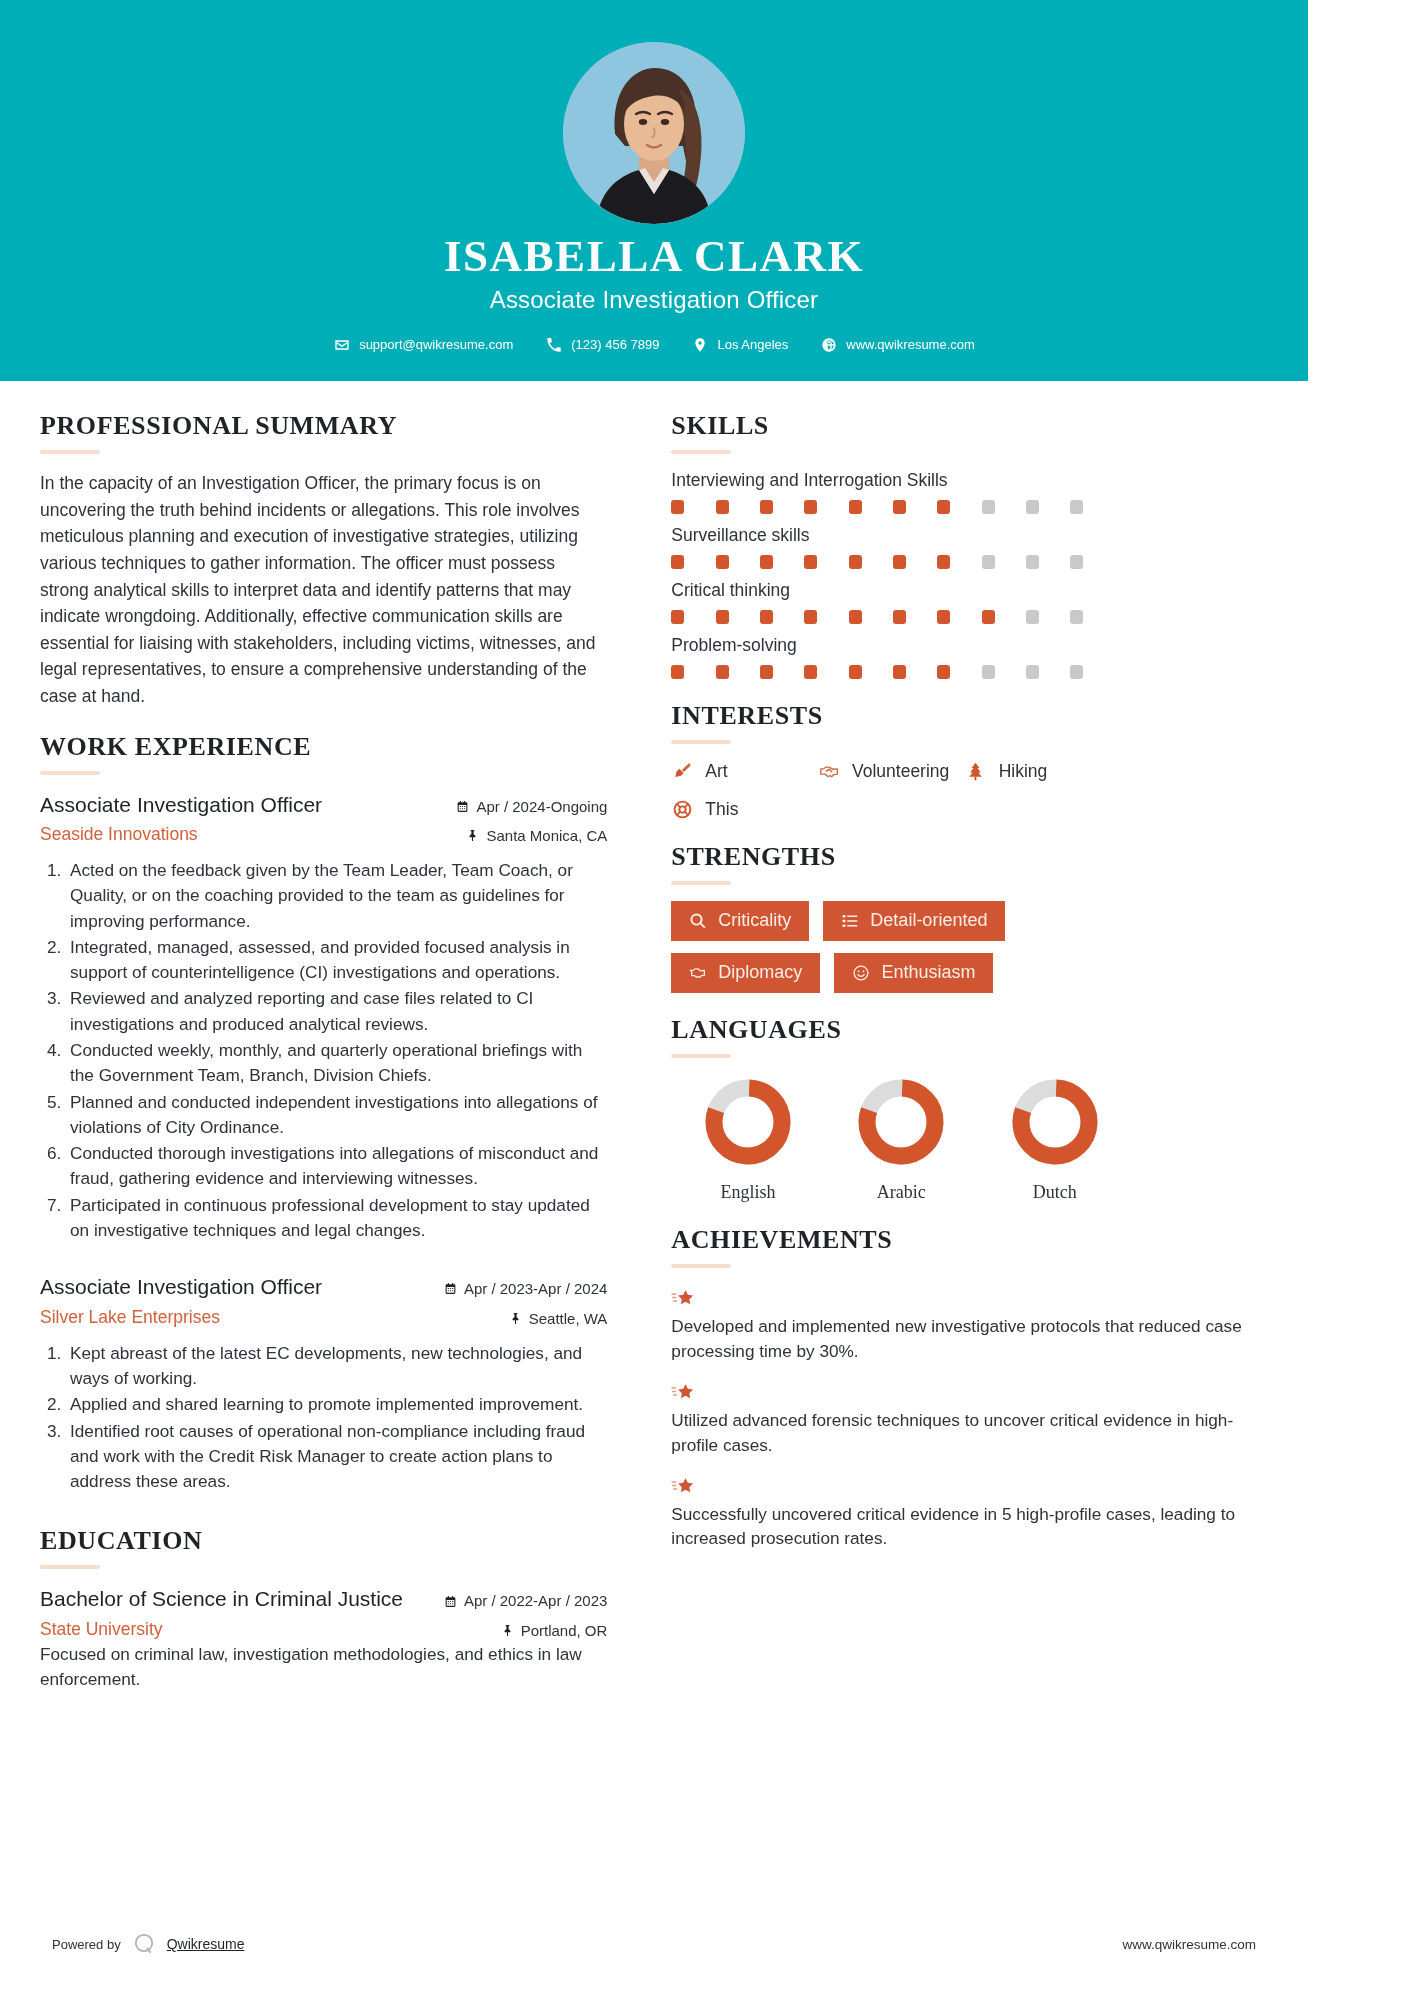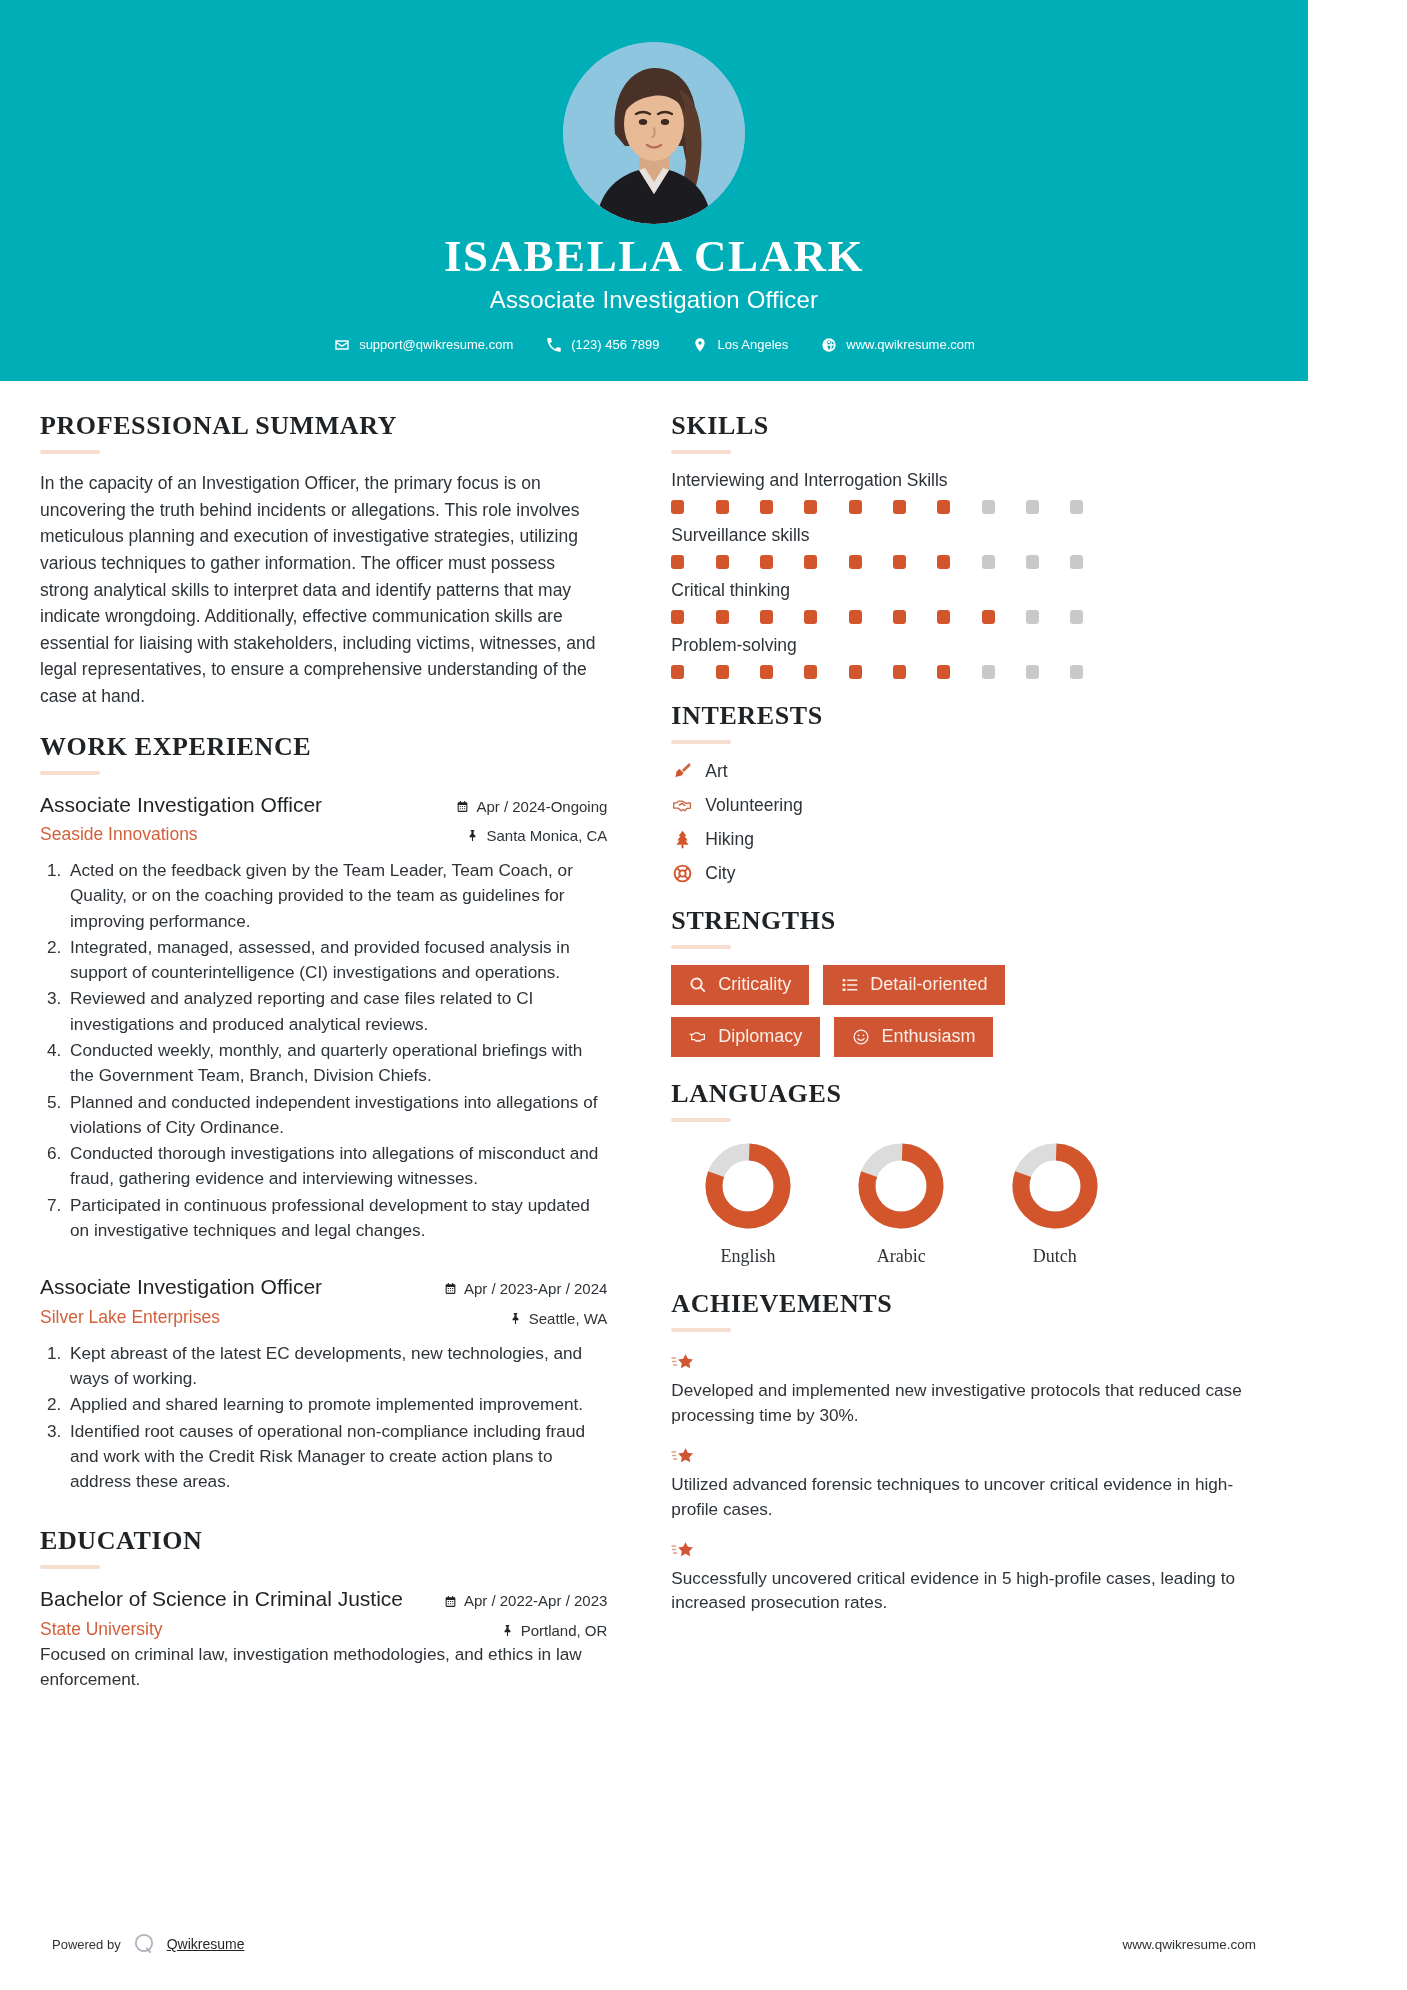--- a/index.html
+++ b/index.html
@@ -181,25 +181,24 @@
     width: 13px;
     height: 14px;
     border-radius: 3px;
     background: #c9c9c9;
   }
   .dot.on { background: #d2552c; }
 
   
   .interests-grid {
     display: grid;
-    grid-template-columns: 1fr;
+    grid-template-columns: 1fr 1fr 1fr;
     row-gap: 16px;
     column-gap: 10px;
     max-width: 430px;
-    gap: 12px;
   }
   .interest {
     display: flex;
     align-items: center;
     gap: 12px;
     font-size: 17.5px;
     color: #2e3338;
   }
   .interest .ico { width: 22px; height: 22px; display: inline-flex; align-items: center; justify-content: center; }
   .interest .ico svg { width: 21px; height: 21px; }
@@ -570,21 +569,21 @@
             <span>Hiking</span>
           </div>
           <div class="interest">
             <span class="ico">
               <svg viewBox="0 0 24 24">
                   <circle cx="12" cy="12" r="9" fill="none" stroke="#d2552c" stroke-width="2.2"></circle>
                   <circle cx="12" cy="12" r="3.6" fill="none" stroke="#d2552c" stroke-width="2.2"></circle>
                   <path d="M5.6 5.6l3.9 3.9M14.5 14.5l3.9 3.9M18.4 5.6l-3.9 3.9M9.5 14.5l-3.9 3.9" stroke="#d2552c" stroke-width="2"></path>
                 </svg>
             </span>
-            <span>City</span>
+            <span>This</span>
           </div>
         </div>
       </div>
 
       <div class="sec">
         <div class="sec-title">STRENGTHS</div>
         <div class="sec-rule"></div>
         <div class="strengths-wrap">
           <div class="strength-tag">
             <svg viewBox="0 0 24 24">

